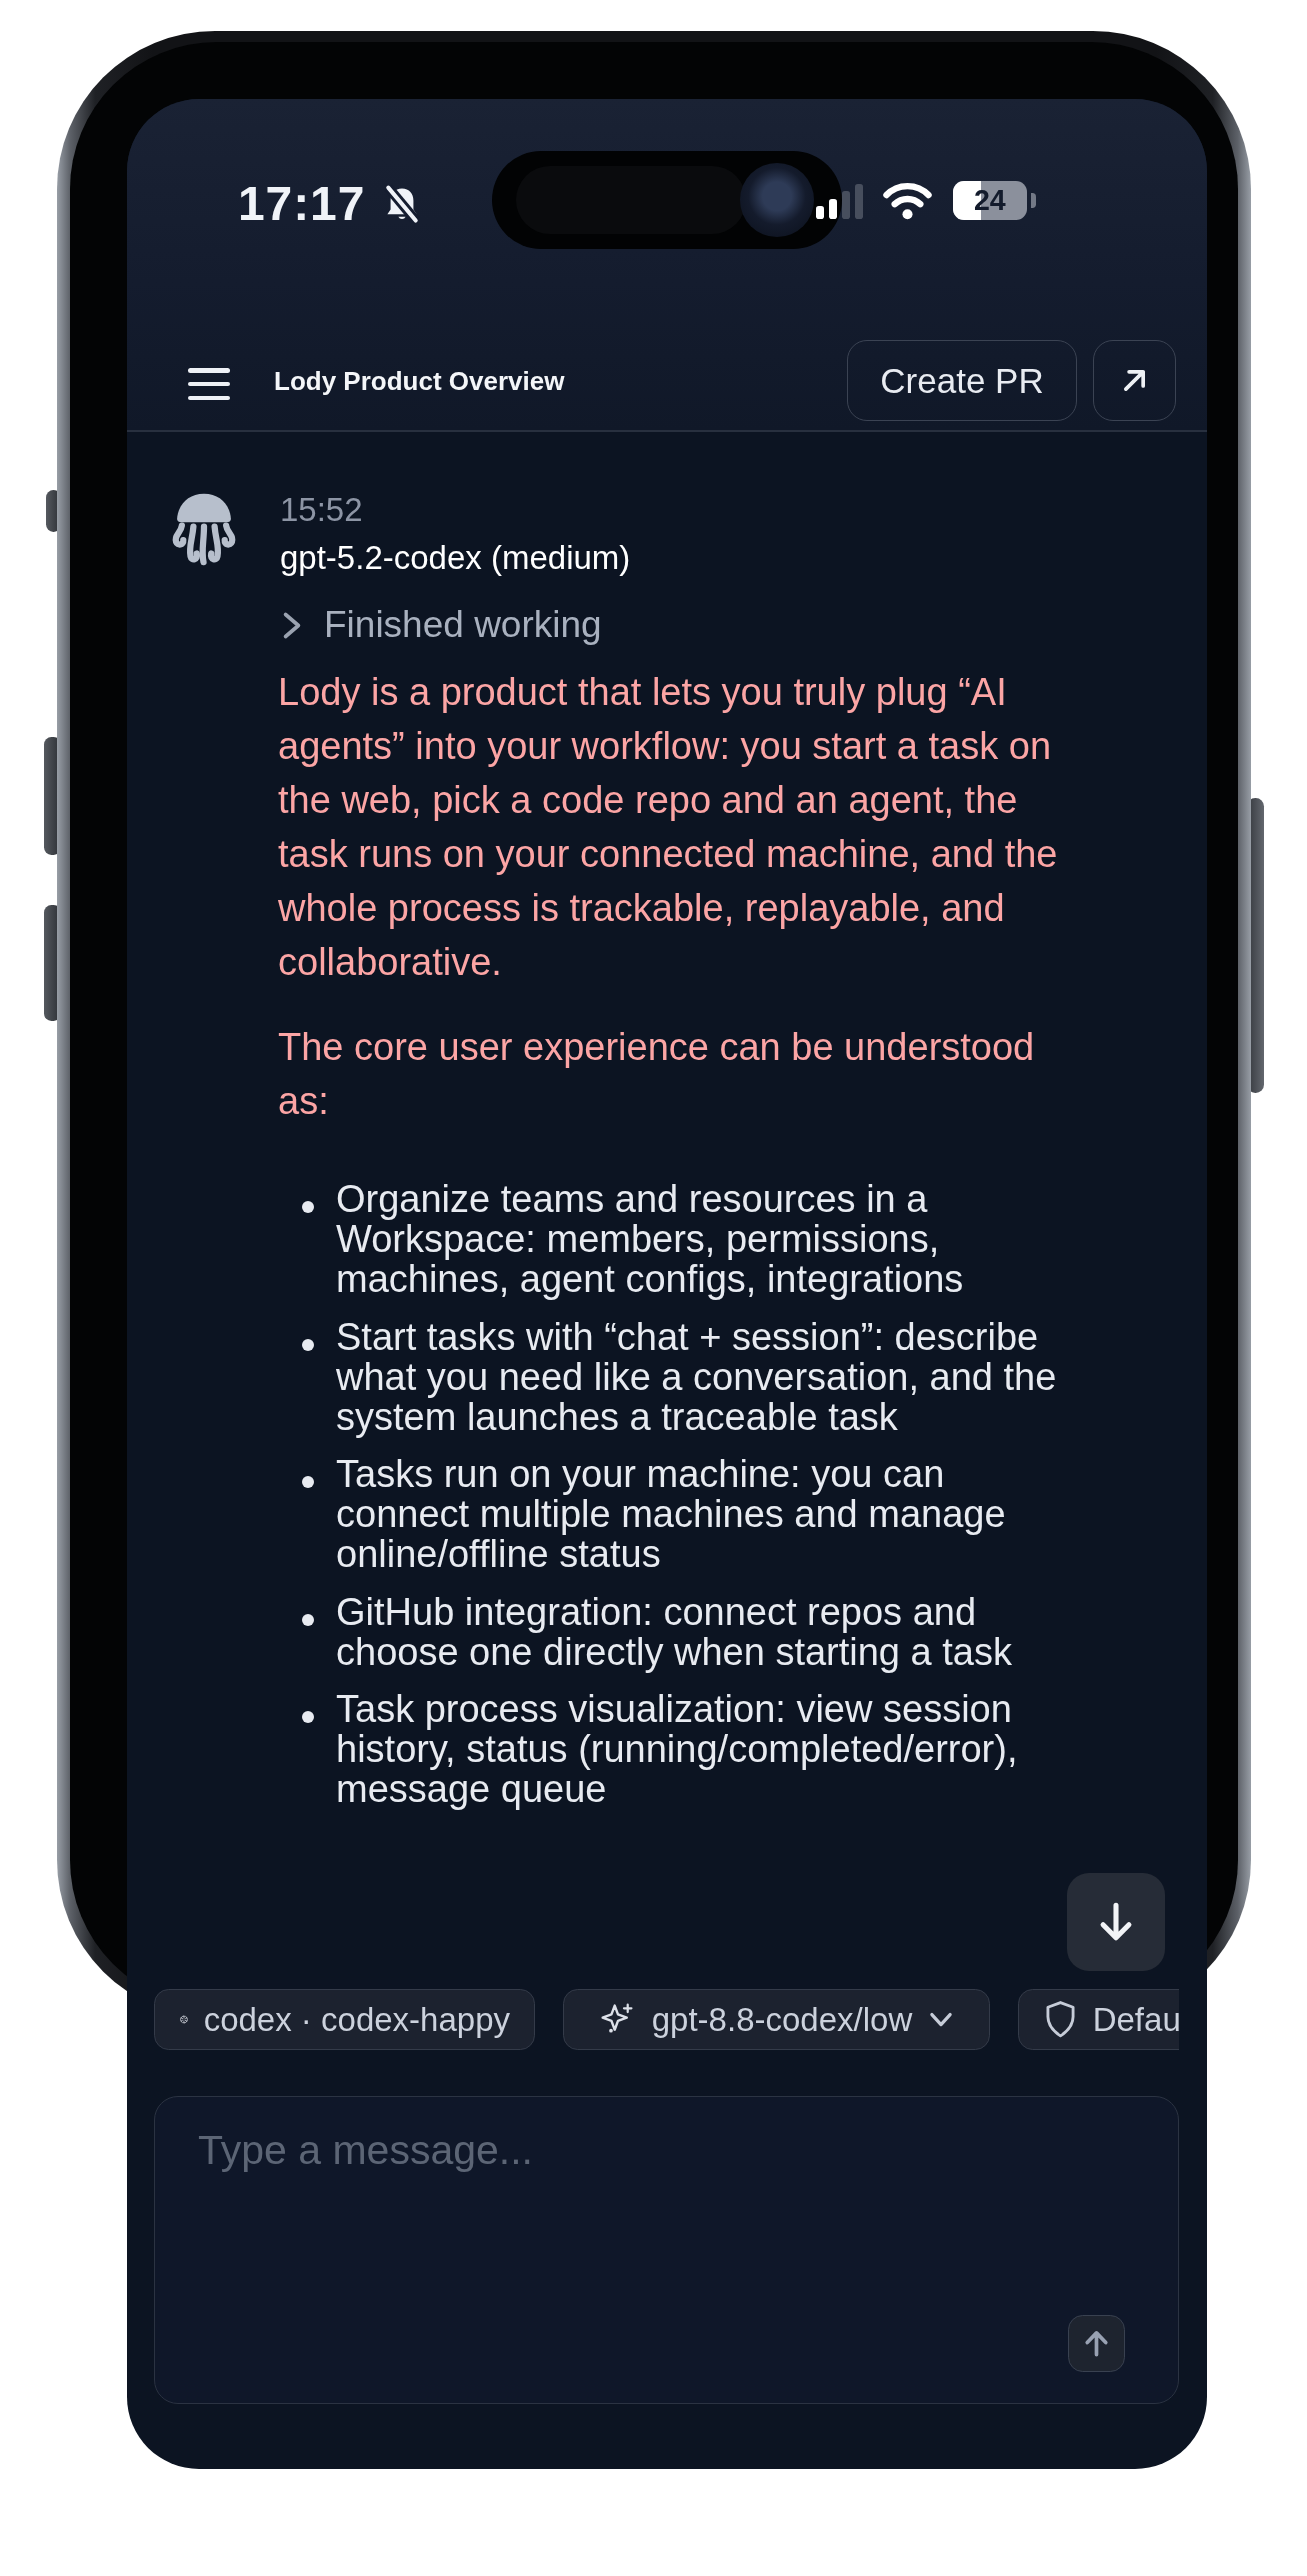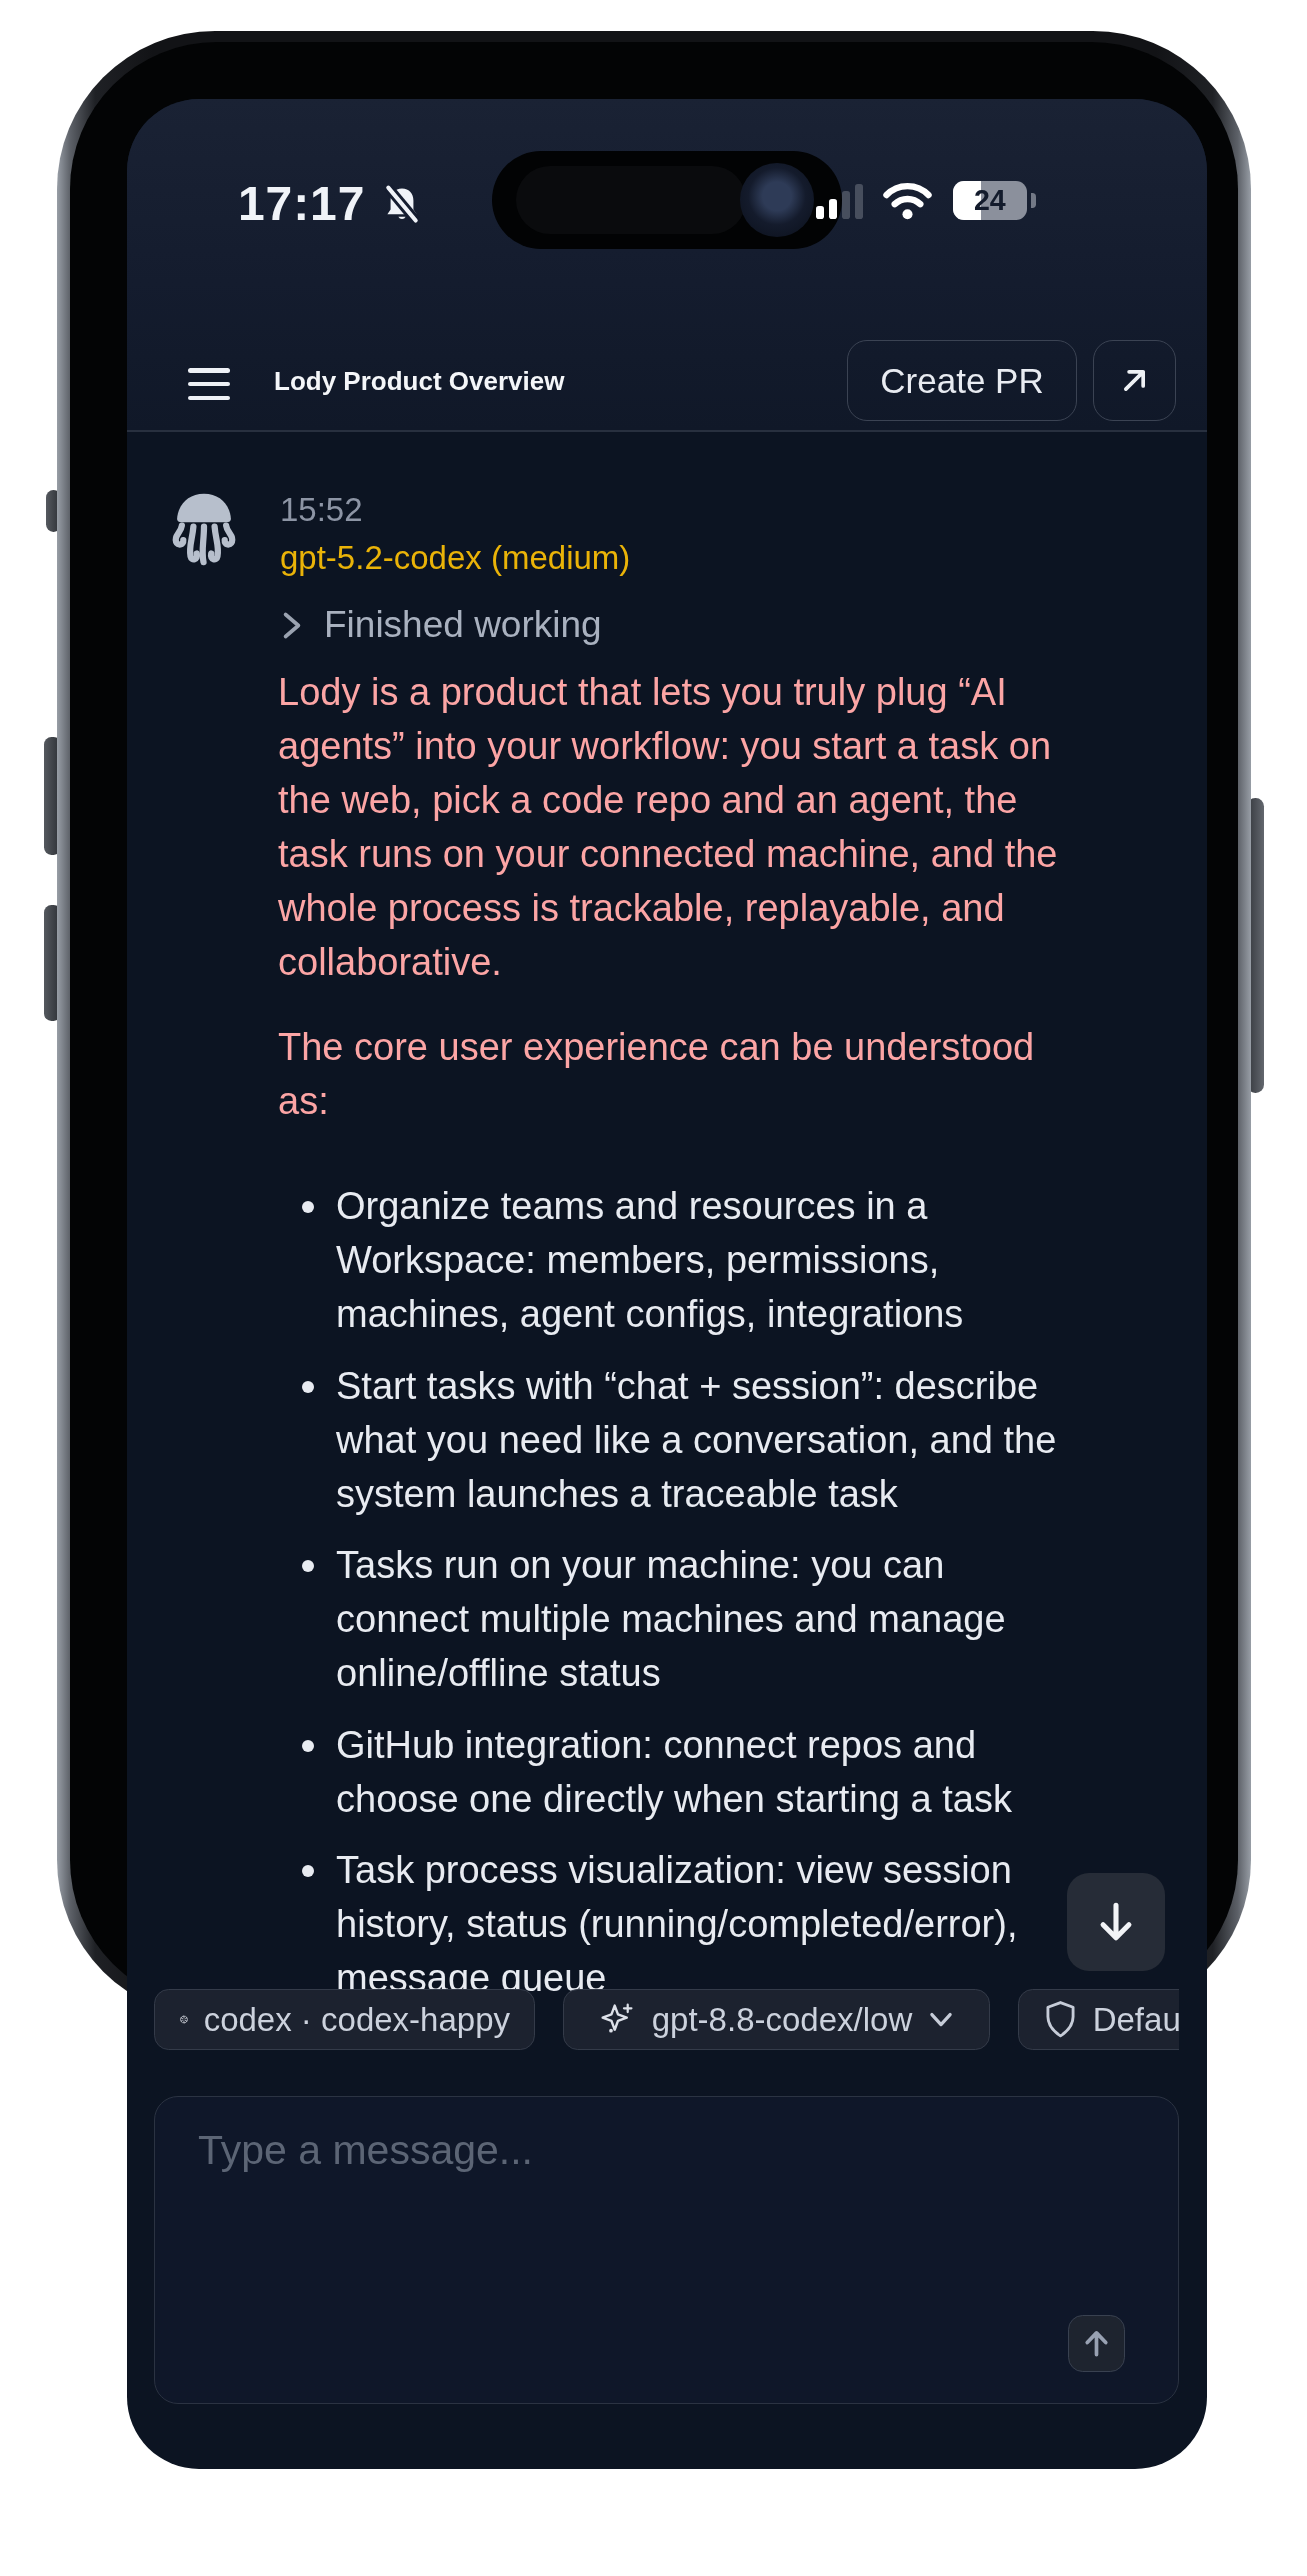--- a/index.html
+++ b/index.html
@@ -50,31 +50,31 @@
   .app-title{position:absolute;left:147px;top:267px;font-size:26px;font-weight:700;color:#f4f6f9;}
   .hdr-btn{position:absolute;top:241px;height:81px;border:1.8px solid #3b4353;border-radius:20px;
            background:transparent;display:flex;align-items:center;justify-content:center;
            color:#e8ebf1;font-size:35px;box-sizing:border-box;}
   .btn-createpr{left:720px;width:230px;}
   .btn-open{left:966px;width:83px;}
 
   
   .avatar{position:absolute;left:42px;top:391px;}
   .meta-time{position:absolute;left:153px;top:392px;font-size:33px;color:#8d95a5;}
-  .meta-model{position:absolute;left:153px;top:440px;font-size:33px;color:#eab308;}
+  .meta-model{position:absolute;left:153px;top:440px;font-size:33px;color:#ffffff;}
   .finished-row{position:absolute;left:153px;top:505px;display:flex;align-items:center;gap:20px;cursor:pointer;}
   .finished-label{font-size:37px;color:#a9b1bf;}
 
   .para{position:absolute;left:151px;width:866px;font-size:38px;line-height:54px;color:#fca5a5;white-space:pre-line;}
   .p1{top:566px;}
   .p2{top:921px;}
   .bullets{position:absolute;left:151px;top:1080px;width:881px;}
   .bullet{display:flex;margin-bottom:17.5px;}
   .bullet .dot{flex:0 0 auto;width:12px;height:12px;border-radius:50%;background:#e8ebf1;margin:22px 22px 0 24px;}
-  .bullet .btxt{font-size:38px;line-height:54px;color:#e8ebf1;white-space:pre-line;}
+  .bullet .btxt{font-size:38px;line-height:40px;color:#e8ebf1;white-space:pre-line;}
 
   
   .scrollbtn{position:absolute;left:940px;top:1774px;width:98px;height:98px;border-radius:22px;
              background:#262c37;display:flex;align-items:center;justify-content:center;cursor:pointer;}
 
   
   .chips{position:absolute;left:27px;top:1890px;width:1025px;height:61px;display:flex;gap:28px;overflow:hidden;}
   .chip{flex:0 0 auto;height:61px;box-sizing:border-box;background:#1c222f;border:1.8px solid #343b49;
         border-radius:14.7px;display:flex;align-items:center;gap:14.7px;padding:0 24px;
         color:#ccd2dd;font-size:33px;white-space:nowrap;cursor:pointer;}

